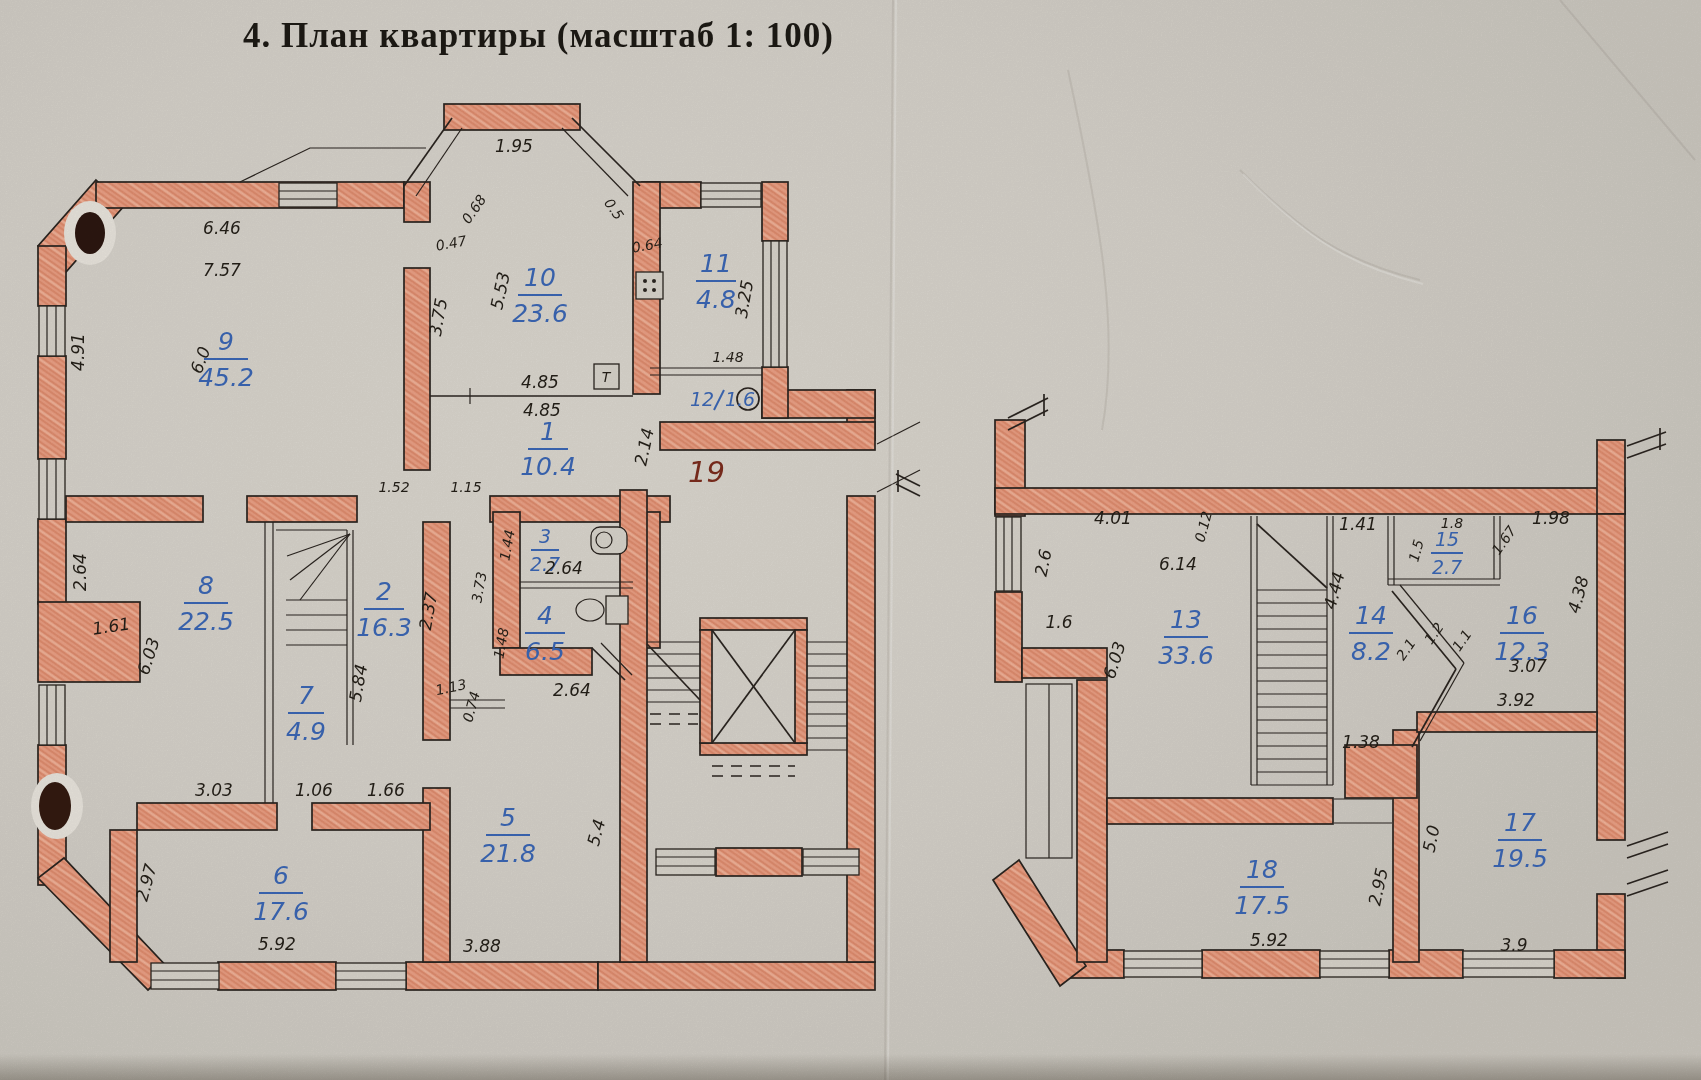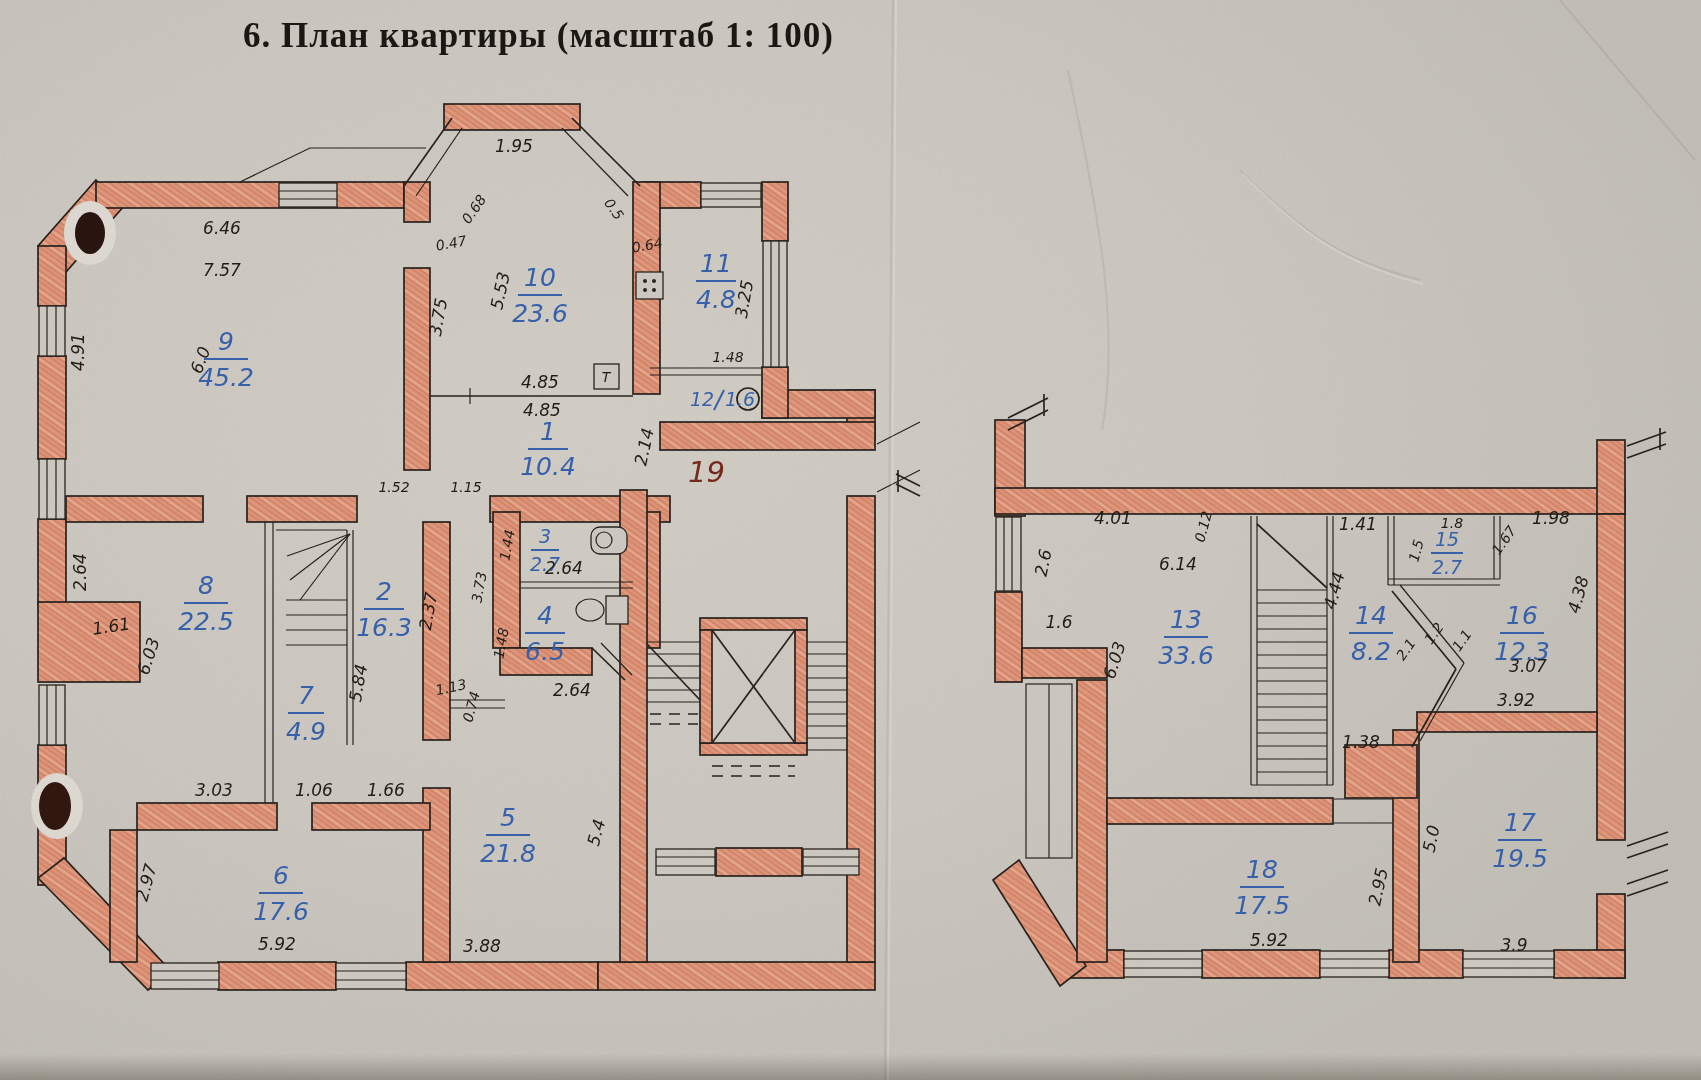--- a/index.html
+++ b/index.html
@@ -32,21 +32,21 @@
   .creaseh{stroke:#ffffff;stroke-width:2;opacity:0.25;fill:none;}
   .grainrect{opacity:0.055;}
   .bottomshade{position:absolute;left:0;bottom:0;width:100%;height:26px;
     background:linear-gradient(to bottom, rgba(0,0,0,0), rgba(60,52,40,0.35));}
 </style>
 </head>
 <body>
 
 <div class="sheet">
 
-  <div class="title">6. План квартиры (масштаб 1: 100)</div>
+  <div class="title">4. План квартиры (масштаб 1: 100)</div>
 
   <svg width="1701" height="1080" viewBox="0 0 1701 1080">
     <defs>
       <pattern id="cray" width="14" height="14" patternUnits="userSpaceOnUse" patternTransform="rotate(35)">
         <rect width="14" height="14" fill="#eca287"></rect>
         <path d="M0 3 H14 M0 8 H14 M0 12 H14" stroke="#dd8666" stroke-width="2.6" opacity="0.75"></path>
         <path d="M0 5.5 H14" stroke="#f3b59b" stroke-width="2"></path>
       </pattern>
       <filter id="grain">
           <feTurbulence type="fractalNoise" baseFrequency="0.8" numOctaves="2"></feTurbulence>

